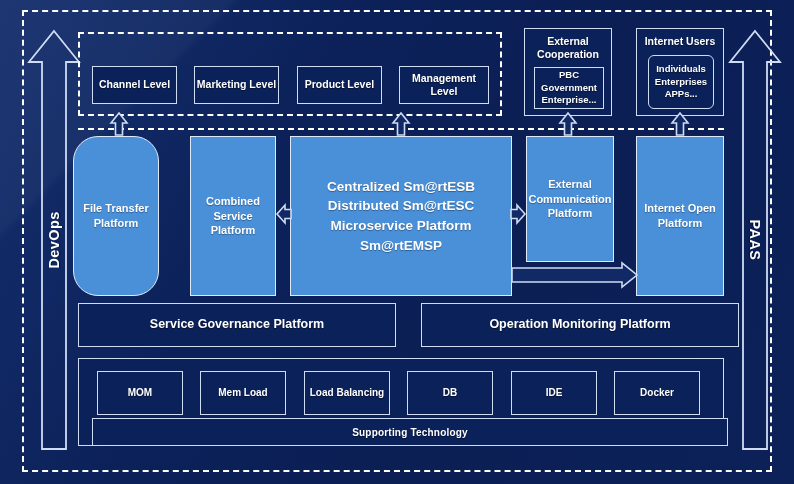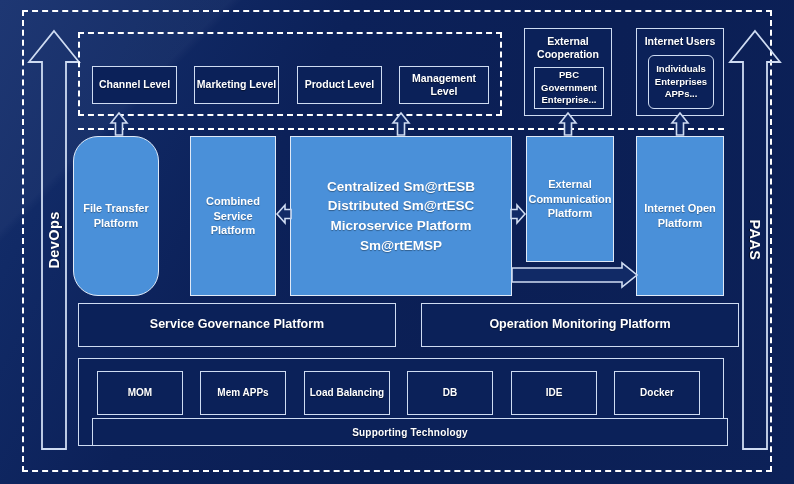--- a/index.html
+++ b/index.html
@@ -179,21 +179,21 @@
   <svg class="arrow" style="left:512px;top:262px;width:126px;height:26px;" viewBox="0 0 126 26">
     <path class="fl" d="M0 6 L110 6 L110 1 L125 13 L110 25 L110 20 L0 20 Z"></path>
   </svg>
 
   <div class="abs navy-box gov-txt" style="left:78px;top:303px;width:318px;height:44px;">Service Governance Platform</div>
   <div class="abs navy-box gov-txt" style="left:406px;top:303px;width:318px;height:44px;margin-left:15px;">Operation Monitoring Platform</div>
 
   <div class="abs" style="left:78px;top:358px;width:646px;height:88px;border:1.6px solid #cfdcf2;background:#0b2159;"></div>
 
   <div class="abs navy-box tech-txt" style="left:97px;top:371px;width:86px;height:44px;">MOM</div>
-  <div class="abs navy-box tech-txt" style="left:200px;top:371px;width:86px;height:44px;" style2="">Mem APPs</div>
+  <div class="abs navy-box tech-txt" style="left:200px;top:371px;width:86px;height:44px;" style2="">Mem Load</div>
   <div class="abs navy-box tech-txt" style="left:304px;top:371px;width:86px;height:44px;">Load Balancing</div>
   <div class="abs navy-box tech-txt" style="left:407px;top:371px;width:86px;height:44px;">DB</div>
   <div class="abs navy-box tech-txt" style="left:511px;top:371px;width:86px;height:44px;">IDE</div>
   <div class="abs navy-box tech-txt" style="left:614px;top:371px;width:86px;height:44px;">Docker</div>
 
   <div class="abs support-bar" style="left:92px;top:418px;width:636px;height:28px;">Supporting Technology</div>
 
 </div>
 
 </body></html>

